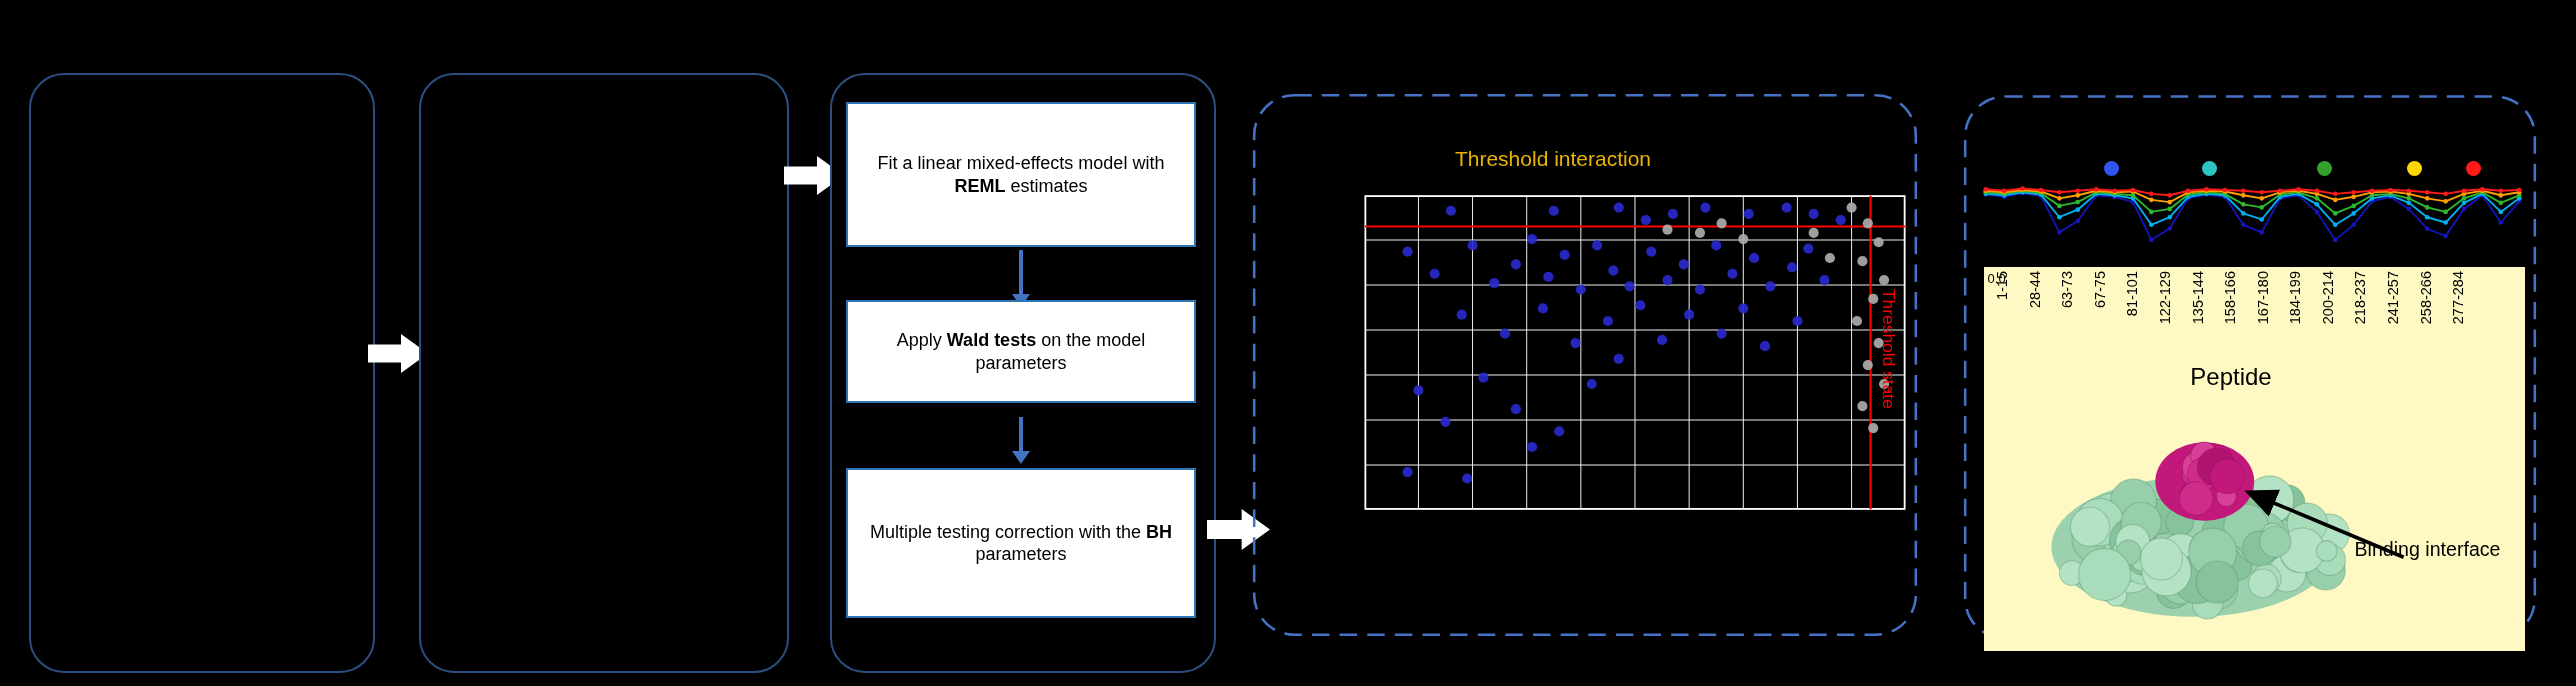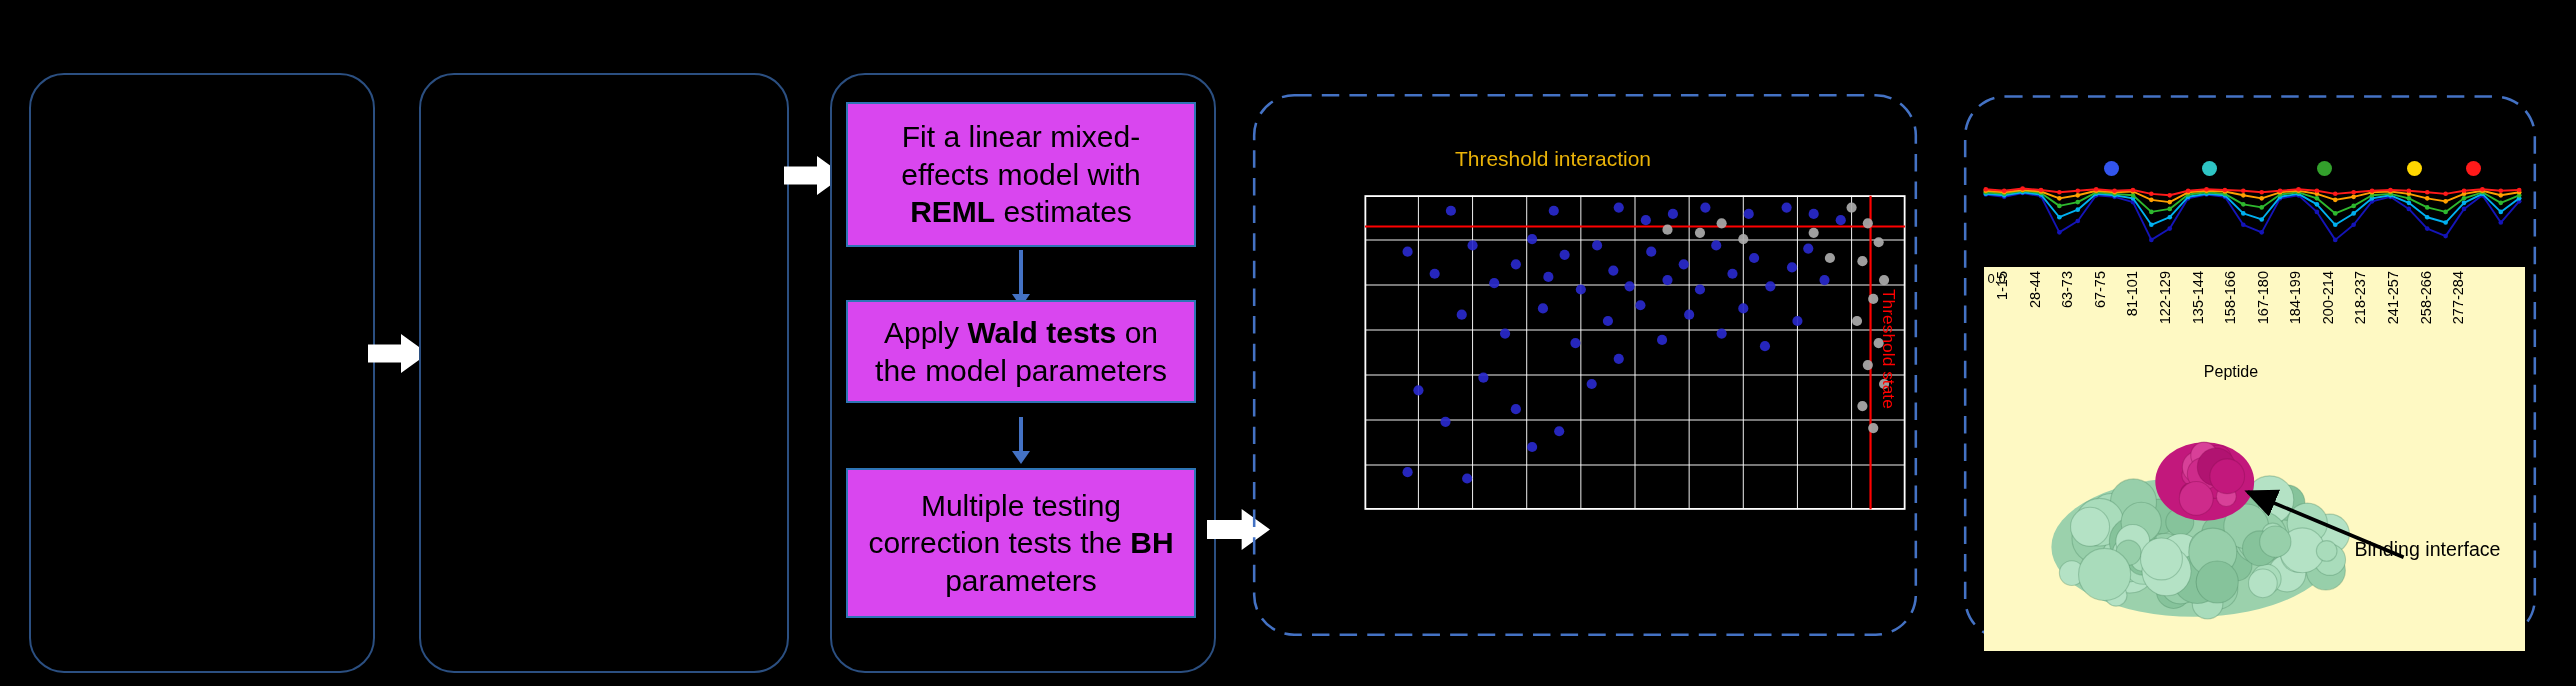--- a/index.html
+++ b/index.html
@@ -18,21 +18,21 @@
 
   
   #csv-icon{position:absolute;left:449px;top:89px;width:311px;height:291px;background:linear-gradient(#ffffff,#eef1f2);border:2.2px solid #cfd4d9;border-radius:16px;}
   .csv-grid{position:absolute;left:36%;top:4%;right:4%;height:55%;border:1.5px solid #c9ced4;background-color:#fff;
     background-image:linear-gradient(#c9ced4 1.5px,transparent 1.5px),linear-gradient(90deg,#c9ced4 1.5px,transparent 1.5px);
     background-size:20% 20%;}
   .csv-x{position:absolute;left:0;top:-6%;width:60%;text-align:center;font-size:183px;font-weight:bold;color:#4CA32F;text-shadow:2.9px 2.9px 0 rgba(0,0,0,.10);}
   .csv-banner{position:absolute;left:5%;right:5%;bottom:4%;height:23%;border-radius:11.6px;background:linear-gradient(180deg,#8DC63F,#37903C);color:#fff;display:flex;align-items:center;justify-content:center;font-weight:bold;font-size:63px;letter-spacing:4.4px;}
 
   
-  .step{position:absolute;background:#d946ef;border:2.2px solid #2E75B6;color:#000;display:flex;align-items:center;justify-content:center;text-align:center;font-size:30px;line-height:1.25;padding:7.3px 11.6px;box-sizing:border-box;}
+  .step{position:absolute;background:#ffffff;border:2.2px solid #2E75B6;color:#000;display:flex;align-items:center;justify-content:center;text-align:center;font-size:18px;line-height:1.25;padding:7.3px 11.6px;box-sizing:border-box;}
   #stepA{left:846px;top:102px;width:350px;height:145px;}
   #stepB{left:846px;top:300px;width:350px;height:103px;}
   #stepC{left:846px;top:468px;width:350px;height:150px;}
   .varrow{position:absolute;width:3.6px;background:#4472C4;}
   .varrow::after{content:"";position:absolute;left:50%;bottom:-12.4px;transform:translateX(-50%);width:0;height:0;border-left:9.4px solid transparent;border-right:9.4px solid transparent;border-top:13px solid #4472C4;}
   #varrow1{left:1019px;top:250px;height:45px;}
   #varrow2{left:1019px;top:417px;height:35px;}
 
   .dbox{position:absolute;}
 
@@ -41,21 +41,21 @@
   .sc-vlabel{position:absolute;left:1878px;top:289px;color:#FF0000;font-size:17.4px;writing-mode:vertical-rl;}
 
   #lineChart{position:absolute;left:1980px;top:178px;width:545px;height:86px;}
   #legend{position:absolute;left:1980px;top:161px;width:545px;height:19px;}
   .ldot{position:absolute;top:0;width:15.3px;height:15.3px;border-radius:50%;}
 
   #panel{position:absolute;left:1984px;top:267px;width:541px;height:384px;background:#fef9c3;z-index:3;}
   .ytick{position:absolute;left:3.6px;top:3.6px;font-size:13px;color:#000;}
   #pticks{position:absolute;left:10.2px;top:4.4px;width:472px;height:83px;display:flex;justify-content:space-between;align-items:flex-start;}
   #pticks span{writing-mode:vertical-rl;transform:rotate(180deg);font-size:14.5px;color:#000;}
-  .peptide-label{position:absolute;left:0;top:96px;width:494px;text-align:center;font-size:16px;color:#000;}
+  .peptide-label{position:absolute;left:0;top:96px;width:494px;text-align:center;font-size:24px;color:#000;}
   #protein{position:absolute;left:57px;top:131px;width:342px;height:250px;}
   #bindArrow{position:absolute;left:231px;top:196px;width:225px;height:116px;}
   .binding-label{position:absolute;left:368px;top:270px;width:151px;font-size:19.6px;color:#000;text-align:center;line-height:1.25;}
 </style>
 </head>
 <body>
 
 <div id="fig">
 
   <div class="obox" id="box1"></div>
@@ -75,21 +75,21 @@
   <div class="obox" id="box3"></div>
   <div class="step" id="stepA">
     <div><span>Fit a linear mixed-effects model with </span><b>REML</b><span> estimates</span></div>
   </div>
   <div class="varrow" id="varrow1"></div>
   <div class="step" id="stepB">
     <div><span>Apply </span><b>Wald tests</b><span> on the model parameters</span></div>
   </div>
   <div class="varrow" id="varrow2"></div>
   <div class="step" id="stepC">
-    <div><span>Multiple testing correction tests the </span><b>BH</b><span> parameters</span></div>
+    <div><span>Multiple testing correction with the </span><b>BH</b><span> parameters</span></div>
   </div>
 
   <div class="warrow" id="arrow3"></div>
 
   <svg class="dbox" style="left:1252px;top:93px;" width="666" height="544" viewBox="0 0 916 748">
     <rect x="3" y="3" width="910" height="742" rx="55" fill="none" stroke="#4472C4" stroke-width="3.5" stroke-dasharray="24 14"></rect>
   </svg>
   <div class="sc-title">Threshold interaction</div>
   <svg id="scatter" viewBox="0 0 746 434">
       <line x1="74.6" y1="1" x2="74.6" y2="433" stroke="#FFFFFF" stroke-width="1.3"></line>

